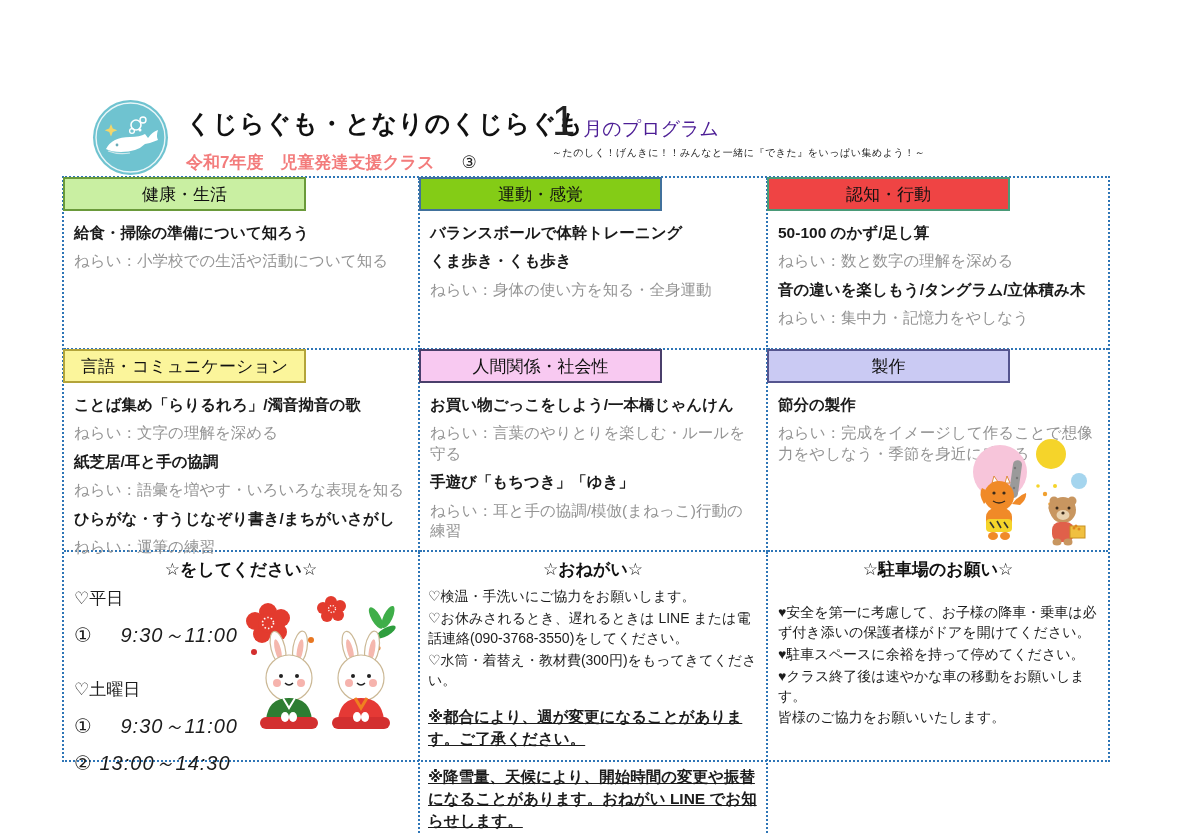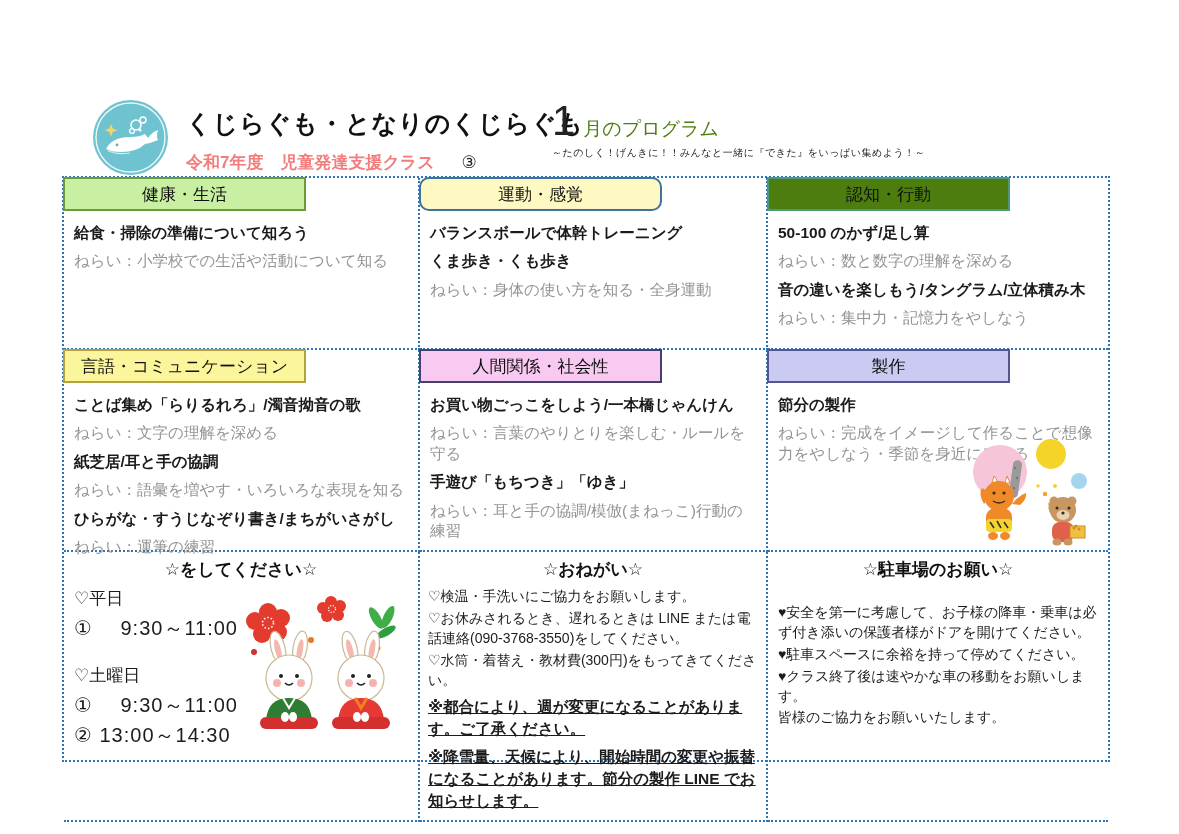--- a/index.html
+++ b/index.html
@@ -8,43 +8,43 @@
 
   
   .logo{position:absolute;left:92px;top:99px;width:77px;height:77px;}
   .title-block{position:absolute;left:186px;top:107px;}
   .main-title{font-size:25px;font-weight:700;letter-spacing:1px;color:#111;}
   .sub-title{margin-top:11px;font-size:17px;font-weight:700;color:#f37c7c;}
   .class-no{color:#222;font-weight:400;margin-left:22px;}
   .program-block{position:absolute;left:552px;top:100px;}
   .program-line{display:flex;align-items:baseline;}
   .month-num{font-size:42px;font-weight:300;color:#222;line-height:1;}
-  .month-suffix{font-size:19px;color:#4d7c0f;margin-left:8px;}
+  .month-suffix{font-size:19px;color:#4c1d95;margin-left:8px;}
   .tagline{font-size:10px;color:#222;margin-top:4px;letter-spacing:0.5px;}
 
   
   .grid{position:absolute;left:62px;top:176px;width:1048px;height:586px;box-sizing:border-box;
         border:2px dotted #2e75b6;display:grid;
         grid-template-columns:356px 348px 1fr;grid-template-rows:172px 202px 1fr;}
   .cell{position:relative;box-sizing:border-box;border-right:2px dotted #2e75b6;
         border-bottom:2px dotted #2e75b6;overflow:visible;}
   .cell.last-col{border-right:none;}
 
   .cat-header{box-sizing:border-box;width:243px;margin:-1px 0 4px -1px;padding:4px 0 3px;
         border:2px solid #666;text-align:center;font-size:17px;font-weight:400;color:#111;}
   .cell-body{padding:2px 10px 2px 10px;}
   .line{line-height:1.32;}
   .prog .line{margin:6px 0 8px;}
   .line.activity{font-size:15.5px;font-weight:700;color:#1a1a1a;}
   .line.aim{font-size:15.5px;font-weight:400;color:#949494;}
 
   .info-title{text-align:center;font-size:17px;font-weight:600;margin:6px 0 2px;color:#111;}
   .line.plain{font-size:14px;margin:2px 0;line-height:1.42;}
-  .line.note{font-size:15.5px;font-weight:700;text-decoration:underline;margin:6px 0;line-height:1.42;}
-  .line.time{font-size:20px;letter-spacing:1px;margin:4px 0;}
+  .line.note{font-size:15.5px;font-weight:700;text-decoration:underline;margin:16px 0;line-height:1.42;}
+  .line.time{font-size:20px;letter-spacing:1px;margin:11px 0;font-style:italic;}
   .line.spacer{height:16px;}
   .cell.lesson .line.plain{font-size:17px;}
   .cell.onegai .cell-body{padding:2px 8px;}
 
   .lesson-illustration{position:absolute;right:12px;top:38px;}
   .seisaku-illustration{position:absolute;right:6px;bottom:0px;}
 </style>
 </head>
 <body>
 
@@ -85,30 +85,30 @@
 
     <div class="cell prog">
       <div class="cat-header" style="background-color: rgb(201, 239, 162); border-color: rgb(106, 154, 58);">健康・生活</div>
       <div class="cell-body">
           <div class="line activity">給食・掃除の準備について知ろう</div>
           <div class="line aim">ねらい：小学校での生活や活動について知る</div>
         </div>
     </div>
 
     <div class="cell prog">
-      <div class="cat-header" style="background-color: #fef9c3; border-color: rgb(65, 113, 156); border-radius: 10px;">運動・感覚</div>
+      <div class="cat-header" style="background-color: #84cc16; border-color: rgb(65, 113, 156);">運動・感覚</div>
       <div class="cell-body">
           <div class="line activity">バランスボールで体幹トレーニング</div>
           <div class="line activity">くま歩き・くも歩き</div>
           <div class="line aim">ねらい：身体の使い方を知る・全身運動</div>
         </div>
     </div>
 
     <div class="cell prog last-col">
-      <div class="cat-header" style="background-color: #4d7c0f; border-color: rgb(74, 154, 120);">認知・行動</div>
+      <div class="cat-header" style="background-color: #ef4444; border-color: rgb(74, 154, 120);">認知・行動</div>
       <div class="cell-body">
           <div class="line activity">50-100 のかず/足し算</div>
           <div class="line aim">ねらい：数と数字の理解を深める</div>
           <div class="line activity">音の違いを楽しもう/タングラム/立体積み木</div>
           <div class="line aim">ねらい：集中力・記憶力をやしなう</div>
         </div>
     </div>
 
     <div class="cell prog">
       <div class="cat-header" style="background-color: rgb(251, 245, 155); border-color: rgb(179, 164, 58);">言語・コミュニケーション</div>
@@ -259,21 +259,21 @@
       </span>
     </div>
 
     <div class="cell onegai">
       <div class="info-title">☆おねがい☆</div>
       <div class="cell-body">
           <div class="line plain">♡検温・手洗いにご協力をお願いします。</div>
           <div class="line plain">♡お休みされるとき、遅れるときは LINE または電話連絡(090-3768-3550)をしてください。</div>
           <div class="line plain">♡水筒・着替え・教材費(300円)をもってきてください。</div>
           <div class="line note">※都合により、週が変更になることがあります。ご了承ください。</div>
-          <div class="line note">※降雪量、天候により、開始時間の変更や振替になることがあります。節分の製作 LINE でお知らせします。</div>
+          <div class="line note">※降雪量、天候により、開始時間の変更や振替になることがあります。おねがい LINE でお知らせします。</div>
         </div>
     </div>
 
     <div class="cell last-col">
       <div class="info-title">☆駐車場のお願い☆</div>
       <div class="cell-body">
           <div class="line spacer"></div>
           <div class="line plain">♥安全を第一に考慮して、お子様の降車・乗車は必ず付き添いの保護者様がドアを開けてください。</div>
           <div class="line plain">♥駐車スペースに余裕を持って停めてください。</div>
           <div class="line plain">♥クラス終了後は速やかな車の移動をお願いします。</div>

